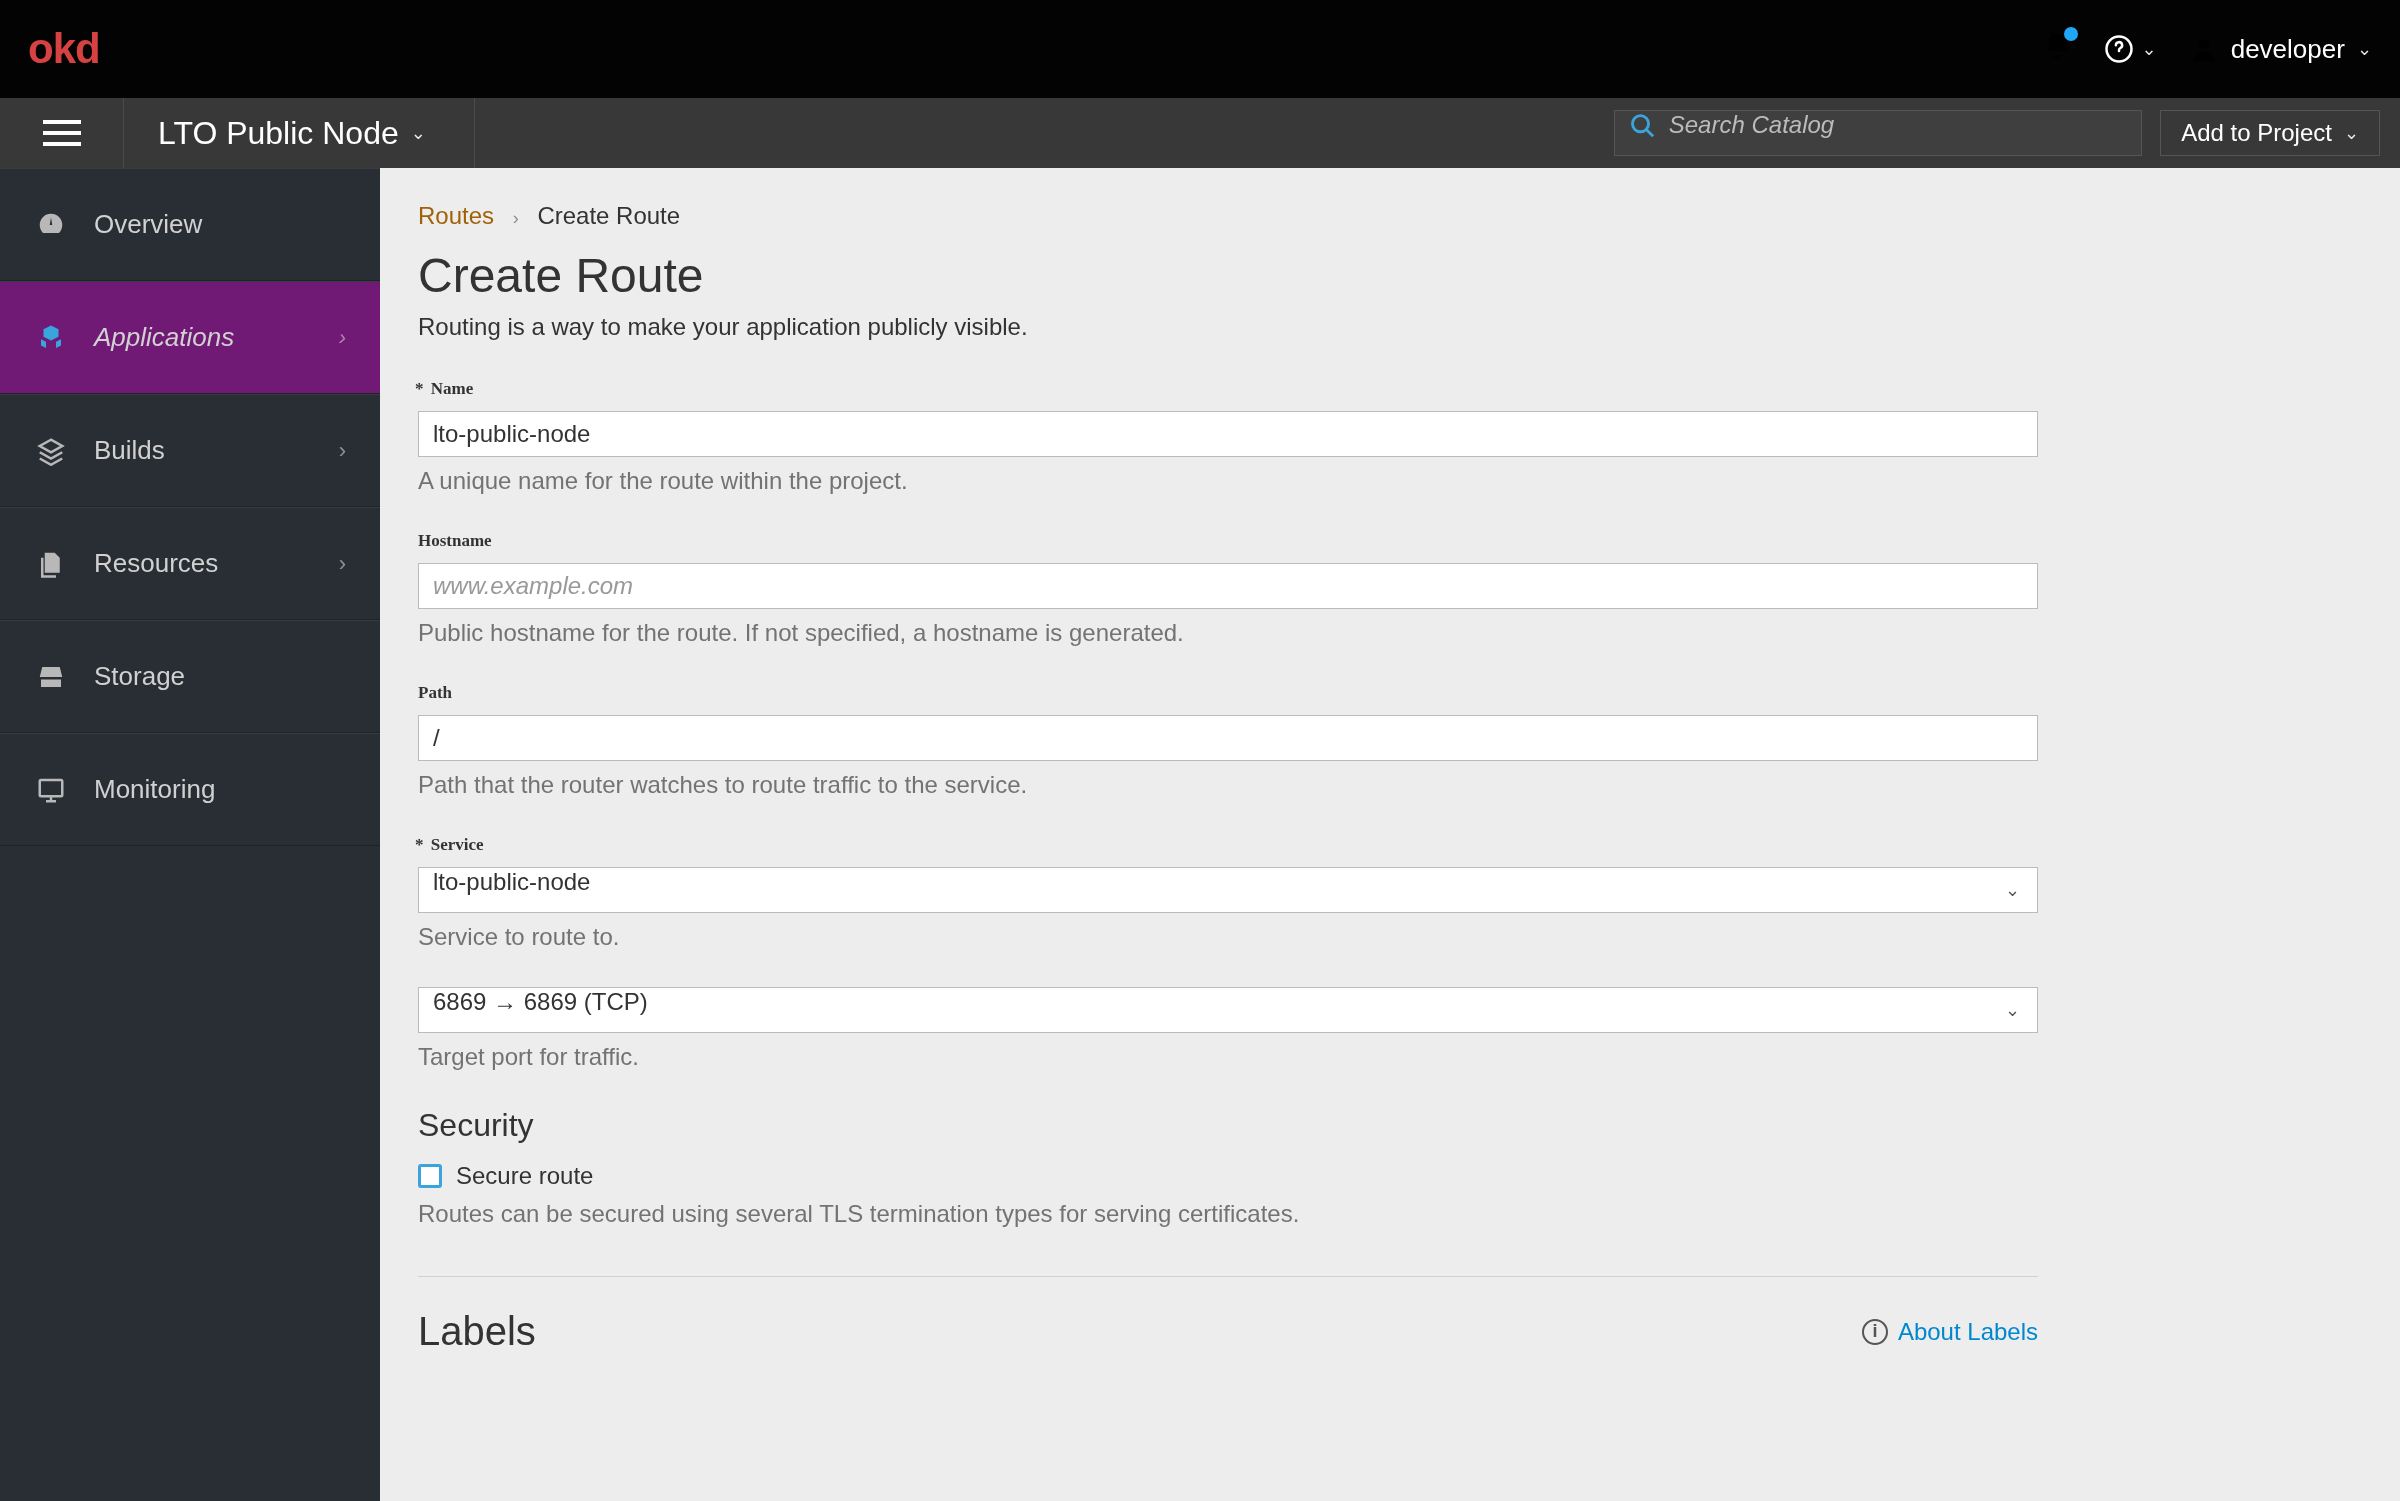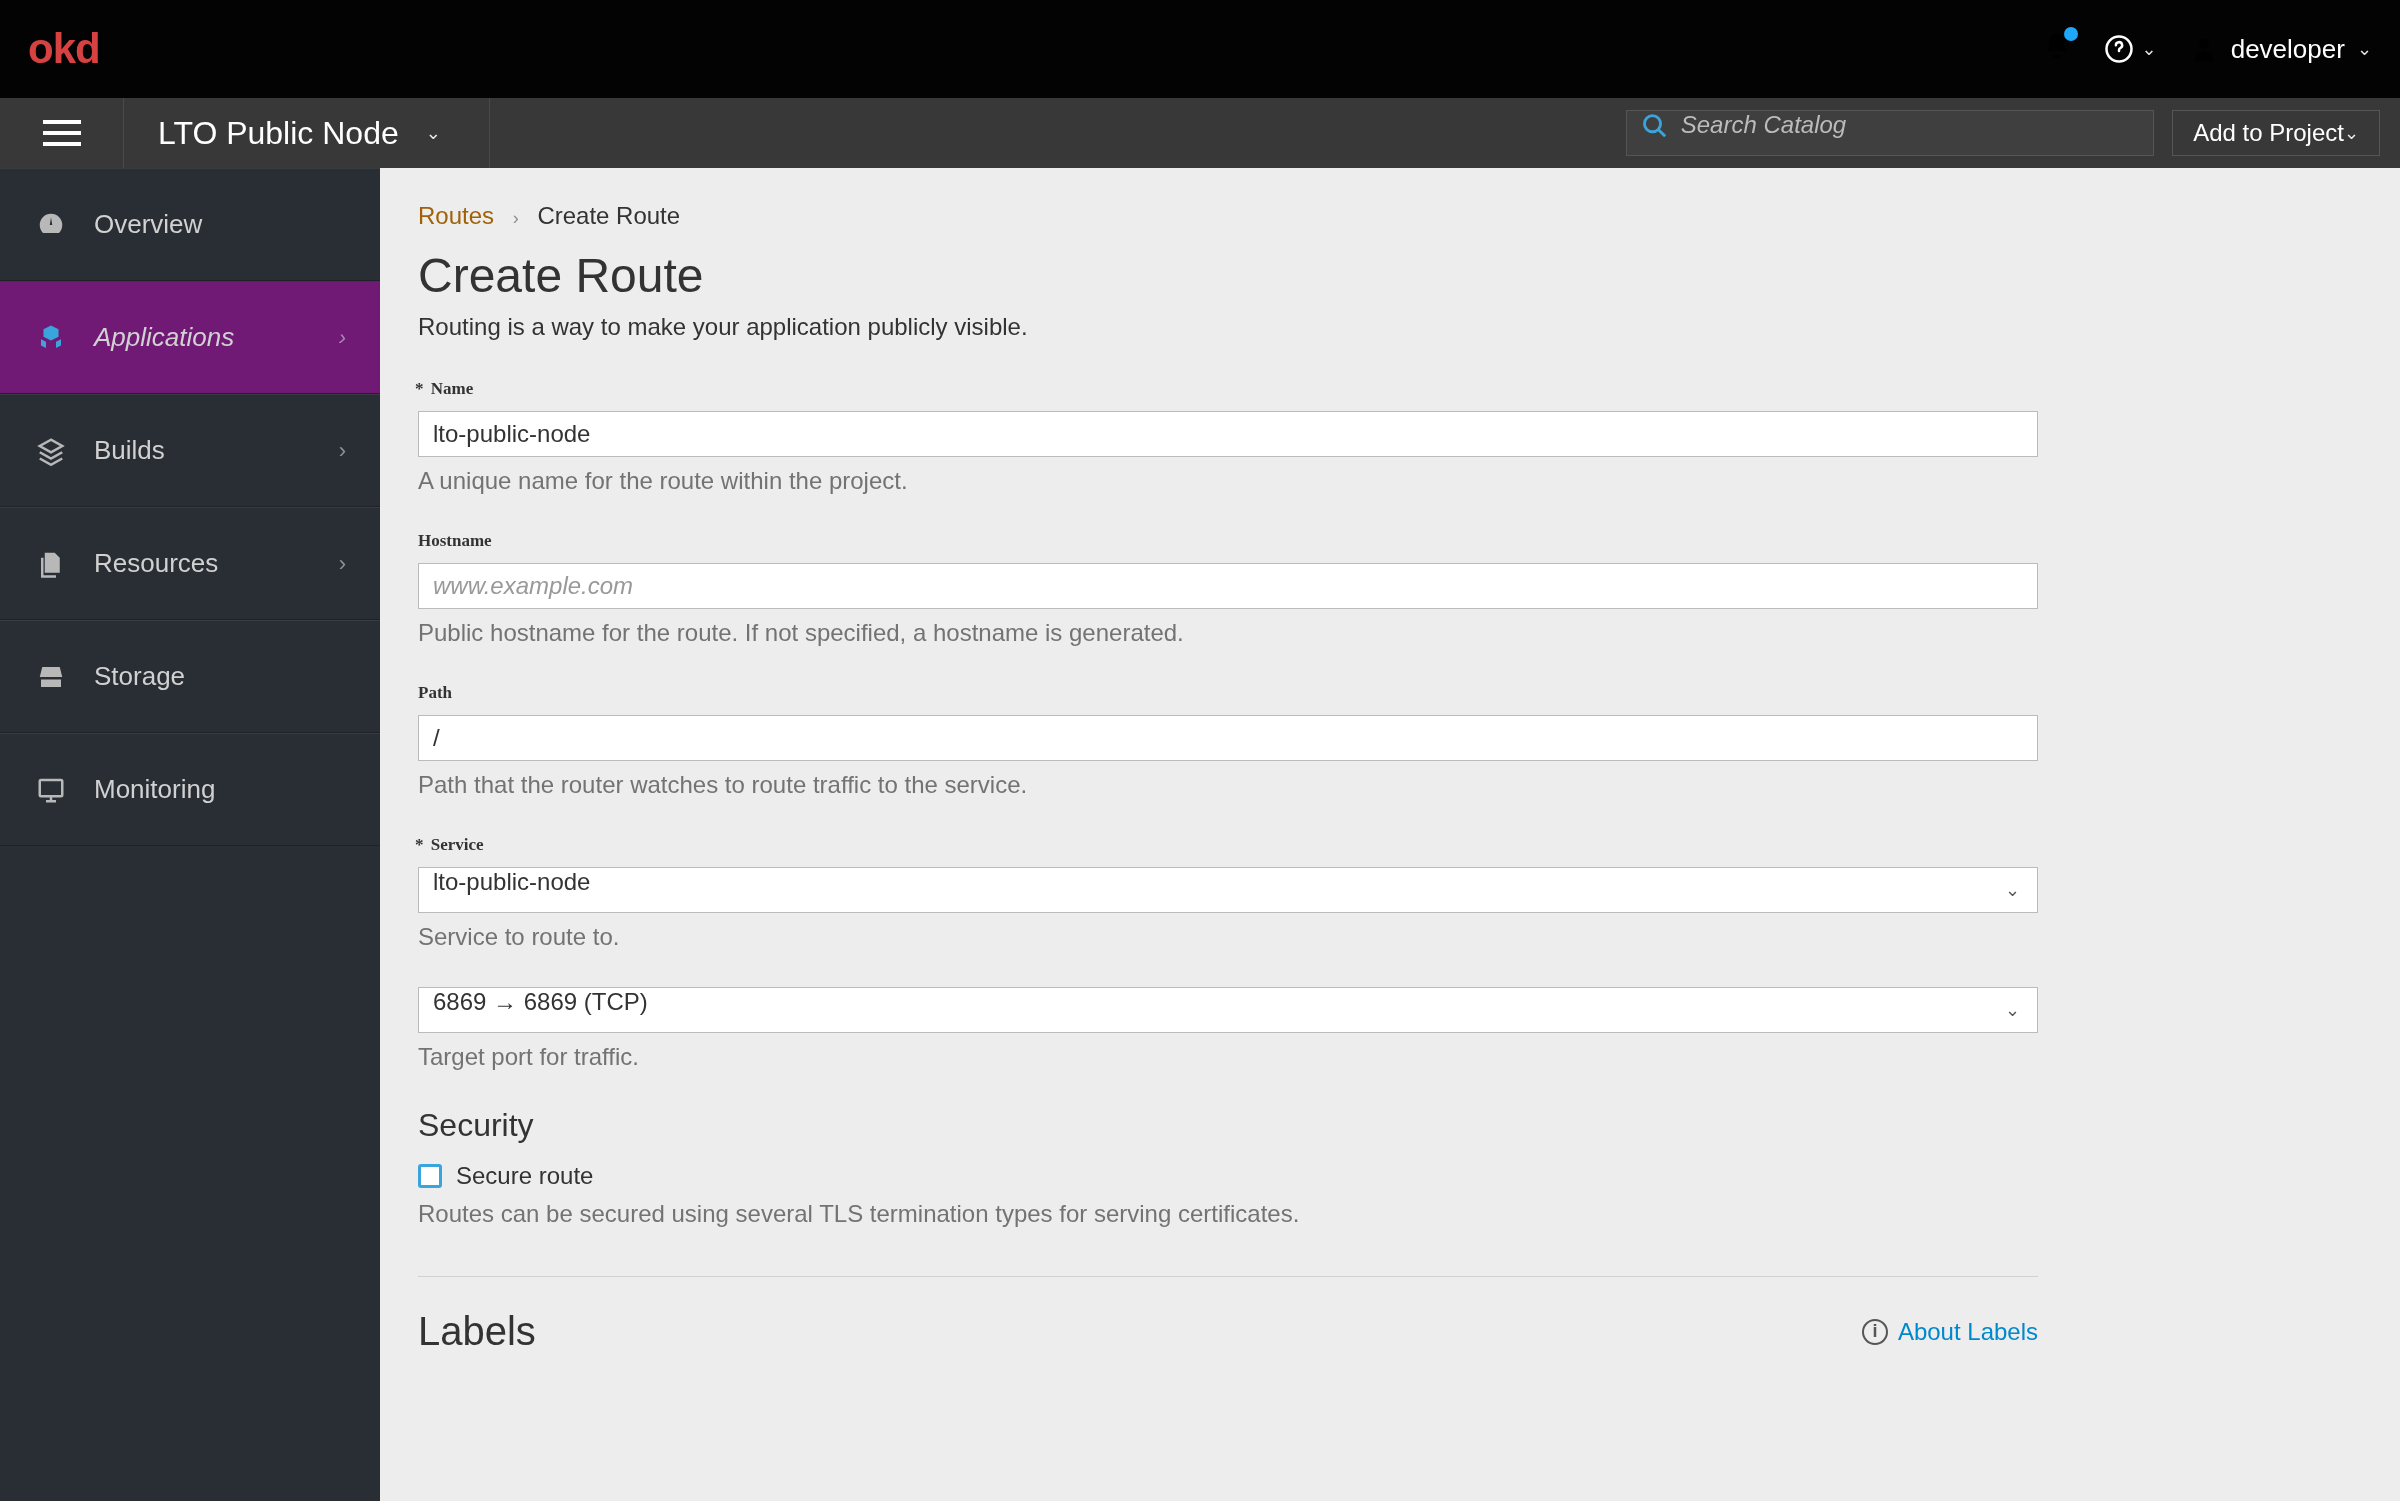--- a/index.html
+++ b/index.html
@@ -14,26 +14,26 @@
   .bell-dot { position: absolute; top: -4px; right: -6px; width: 14px; height: 14px; background: #1fa7f8; border-radius: 50%; }
   .help-wrap { display: flex; align-items: center; gap: 8px; cursor: pointer; }
   .user-wrap { display: flex; align-items: center; gap: 12px; cursor: pointer; font-size: 26px; }
   .caret-down { font-size: 18px; opacity: 0.9; }
 
   
   .context-bar { height: 70px; background: #383838; display: flex; align-items: center; color: #fff; }
   .hamburger { width: 124px; height: 70px; display: flex; align-items: center; justify-content: center; border-right: 1px solid #4a4a4a; cursor: pointer; }
   .hamburger-icon { width: 38px; }
   .hamburger-icon div { height: 4px; background: #fff; margin: 7px 0; }
-  .project-sel { padding: 0 48px 0 34px; height: 70px; display: flex; align-items: center; gap: 27px; border-right: 1px solid #4a4a4a; cursor: pointer; font-size: 32px; font-weight: 300; }
+  .project-sel { padding: 0 48px 0 34px; height: 70px; display: flex; align-items: center; gap: 12px; border-right: 1px solid #4a4a4a; cursor: pointer; font-size: 32px; font-weight: 300; }
   .search-wrap { margin-left: auto; display: flex; align-items: center; gap: 18px; padding-right: 20px; }
   .search-box { display: flex; align-items: flex-start; background: #3f3f3f; border: 1px solid #555; height: 46px; width: 528px; padding: 0 14px; gap: 12px; }
   .search-box input { background: transparent; border: none; color: #fff; font-size: 24px; width: 100%; outline: none; font-style: italic; }
   .search-box input::placeholder { color: #bbb; font-style: italic; }
-  .add-proj { border: 1px solid #555; height: 46px; padding: 0 20px; display: flex; align-items: center; gap: 0; cursor: pointer; font-size: 24px; color: #fff; background: #383838; }
+  .add-proj { border: 1px solid #555; height: 46px; padding: 0 20px; display: flex; align-items: center; gap: 12px; cursor: pointer; font-size: 24px; color: #fff; background: #383838; }
 
   
   .layout { display: flex; height: calc(1501px - 98px - 70px); }
   .sidebar { width: 380px; background: #292e34; color: #d1d1d1; }
   .nav-item { height: 113px; display: flex; align-items: center; padding: 0 34px; border-bottom: 1px solid #1f2327; border-top: 1px solid #373c42; cursor: pointer; gap: 26px; font-size: 26px; font-weight: 300; }
   .nav-item.active { background: #701a75; font-style: italic; }
   .nav-icon { width: 34px; height: 34px; display:flex; align-items:center; justify-content:center; opacity:0.85; }
   .nav-item.active .nav-icon { color: #39a5dc; opacity:1; }
   .nav-label { flex: 1; }
   .nav-chevron { opacity: 0.6; font-size: 22px; }

